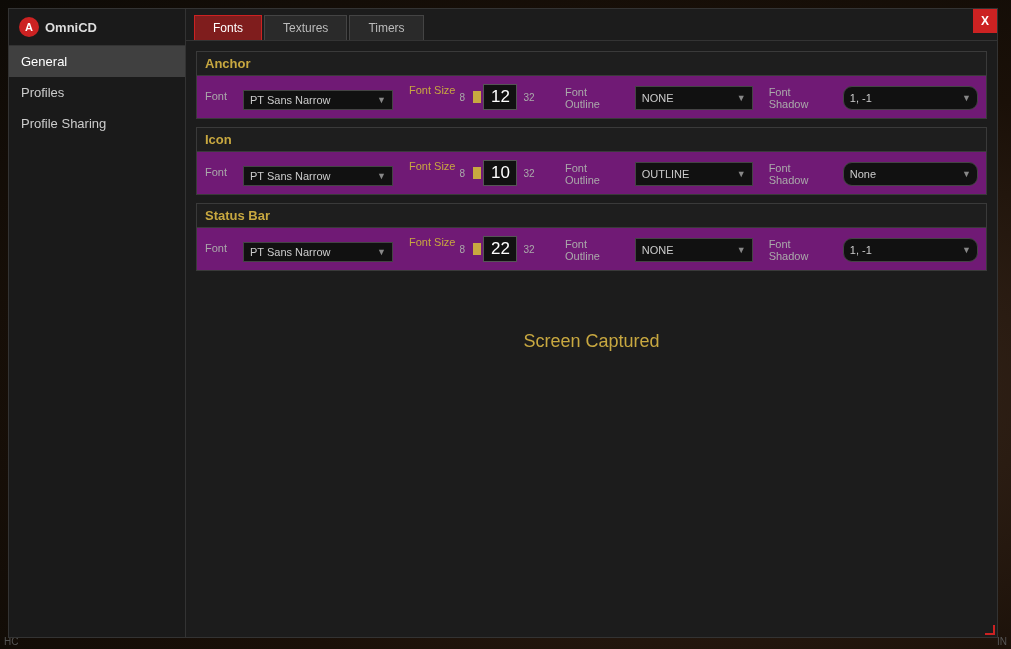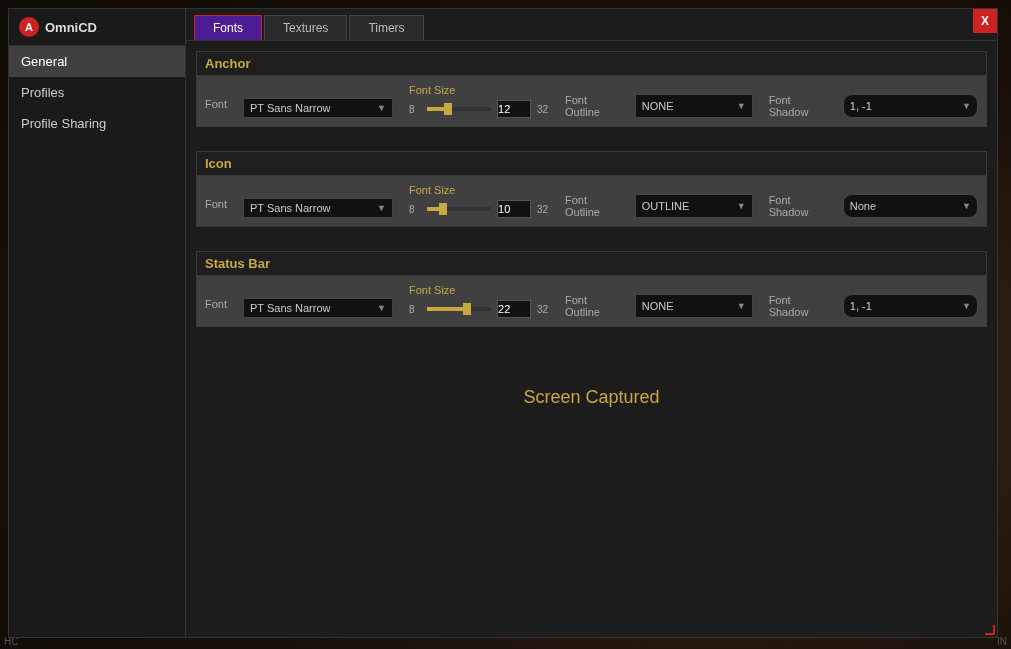--- a/index.html
+++ b/index.html
@@ -123,35 +123,35 @@
     .tab {
       padding: 5px 18px;
       font-size: 12px;
       cursor: pointer;
       color: #bbb;
       background: #2a2a2a;
       border: 1px solid #444;
       border-bottom: none;
     }
     .tab.active {
-      background: #4c1d95;
+      background: #7f1d1d;
       color: #fff;
       border-color: #cc2222;
     }
     
     .content-area {
       flex: 1;
       padding: 10px;
       overflow-y: auto;
     }
     
     .section {
-      margin-bottom: 24px;
+      margin-bottom: 8px;
       border: 1px solid #3a3a3a;
-      background: #404040;
+      background: #701a75;
     }
     .section-header {
       padding: 4px 8px;
       color: #c8a840;
       font-size: 13px;
       font-weight: bold;
       background: #1e1e1e;
       border-bottom: 1px solid #3a3a3a;
     }
     .section-body {
@@ -196,21 +196,21 @@
     .outline-dropdown {
       width: 130px;
     }
     .shadow-dropdown {
       width: 149px;
       border-radius: 9px;
     }
     
     .slider-group {
       display: flex;
-      flex-direction: column;
+      flex-direction: row;
       gap: 4px;
       min-width: 140px;
     }
     .slider-container {
       display: flex;
       align-items: center;
       gap: 6px;
     }
     .slider-min, .slider-max {
       color: #aaa;
@@ -237,21 +237,22 @@
       transform: translate(-50%, -50%);
       width: 8px;
       height: 12px;
       background: #c8a840;
       cursor: pointer;
     }
     .slider-value-box {
       background: #111;
       border: 1px solid #555;
       color: #fff;
-      font-size: 11px;
+      font-size: 17px;
+      text-align: center;
       width: 34px;
       padding: 2px 0;
     }
     
     .screen-captured {
       text-align: center;
       color: #c8a840;
       font-size: 18px;
       margin-top: 40px;
       padding: 20px;

